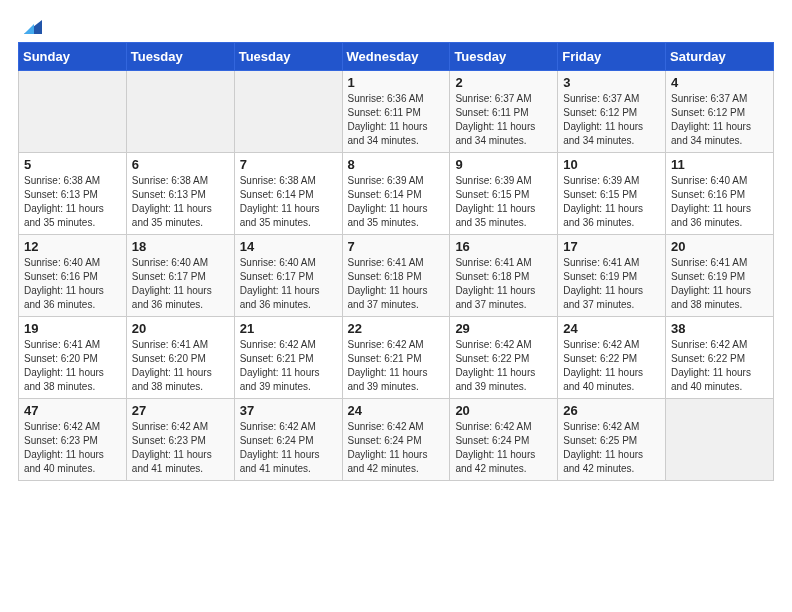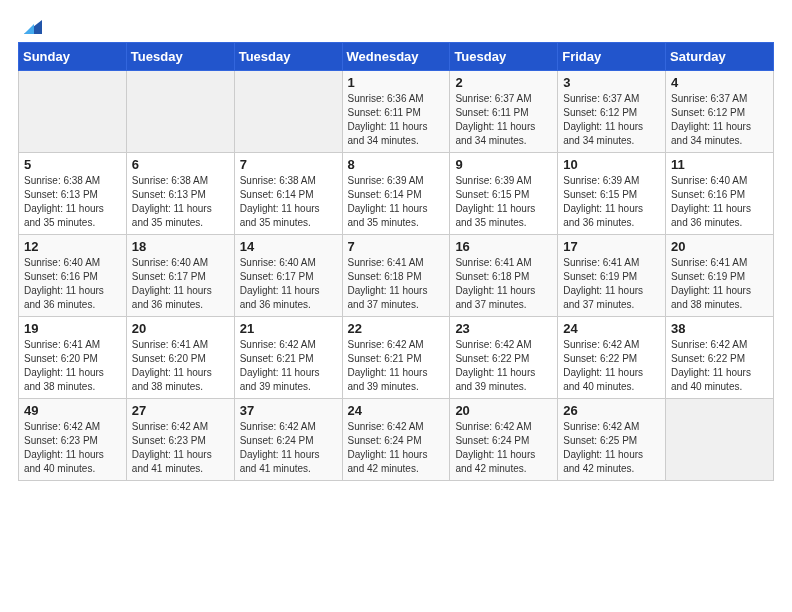--- a/index.html
+++ b/index.html
@@ -300,21 +300,21 @@
 and 39 minutes.</div>
           </td>
           <td>
             <span class="day-number">22</span>
             <div class="day-info" style="white-space: pre-line;">Sunrise: 6:42 AM
 Sunset: 6:21 PM
 Daylight: 11 hours
 and 39 minutes.</div>
           </td>
           <td>
-            <span class="day-number">23</span>
+            <span class="day-number">29</span>
             <div class="day-info" style="white-space: pre-line;">Sunrise: 6:42 AM
 Sunset: 6:22 PM
 Daylight: 11 hours
 and 39 minutes.</div>
           </td>
           <td>
             <span class="day-number">24</span>
             <div class="day-info" style="white-space: pre-line;">Sunrise: 6:42 AM
 Sunset: 6:22 PM
 Daylight: 11 hours
@@ -323,21 +323,21 @@
           <td>
             <span class="day-number">38</span>
             <div class="day-info" style="white-space: pre-line;">Sunrise: 6:42 AM
 Sunset: 6:22 PM
 Daylight: 11 hours
 and 40 minutes.</div>
           </td>
         </tr>
         <tr>
           <td>
-            <span class="day-number">49</span>
+            <span class="day-number">47</span>
             <div class="day-info" style="white-space: pre-line;">Sunrise: 6:42 AM
 Sunset: 6:23 PM
 Daylight: 11 hours
 and 40 minutes.</div>
           </td>
           <td>
             <span class="day-number">27</span>
             <div class="day-info" style="white-space: pre-line;">Sunrise: 6:42 AM
 Sunset: 6:23 PM
 Daylight: 11 hours

